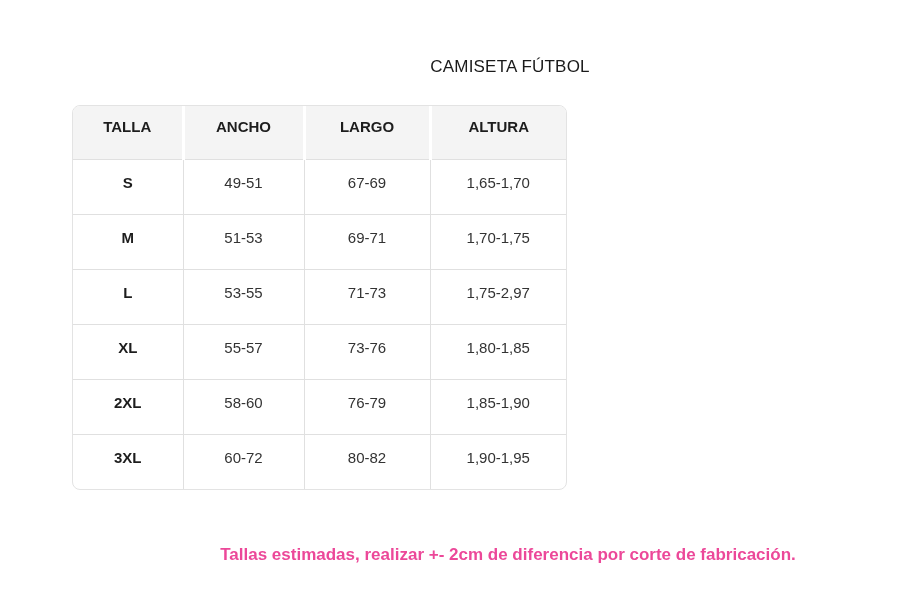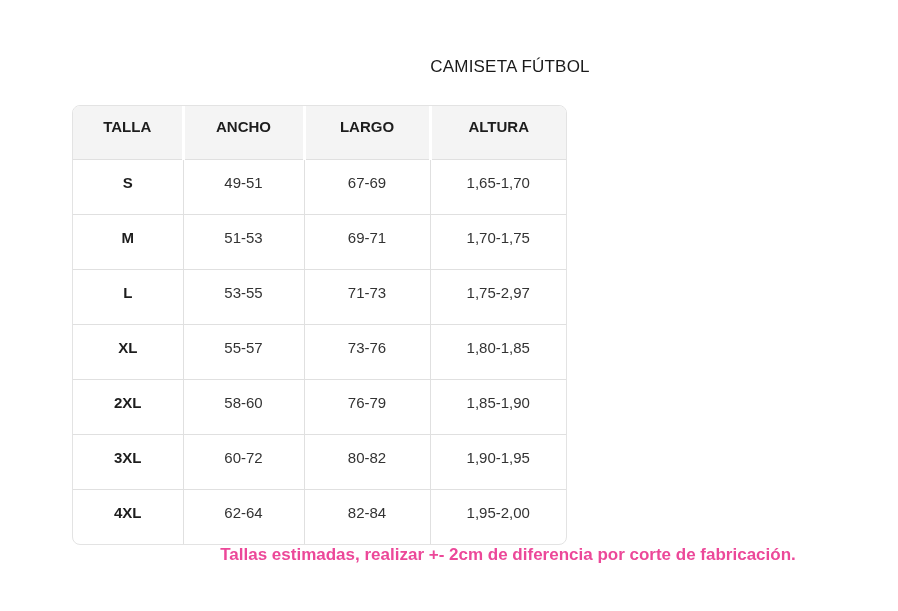--- a/index.html
+++ b/index.html
@@ -140,23 +140,17 @@
           <td>58-60</td>
           <td>76-79</td>
           <td>1,85-1,90</td>
         </tr>
         <tr>
           <td class="talla">3XL</td>
           <td>60-72</td>
           <td>80-82</td>
           <td>1,90-1,95</td>
         </tr>
-        <tr>
-          <td class="talla">4XL</td>
-          <td>62-64</td>
-          <td>82-84</td>
-          <td>1,95-2,00</td>
-        </tr>
     </tbody>
   </table>
 </div>
 
 <div class="footer-note">Tallas estimadas, realizar +- 2cm de diferencia por corte de fabricación.</div>
 
 </body></html>

